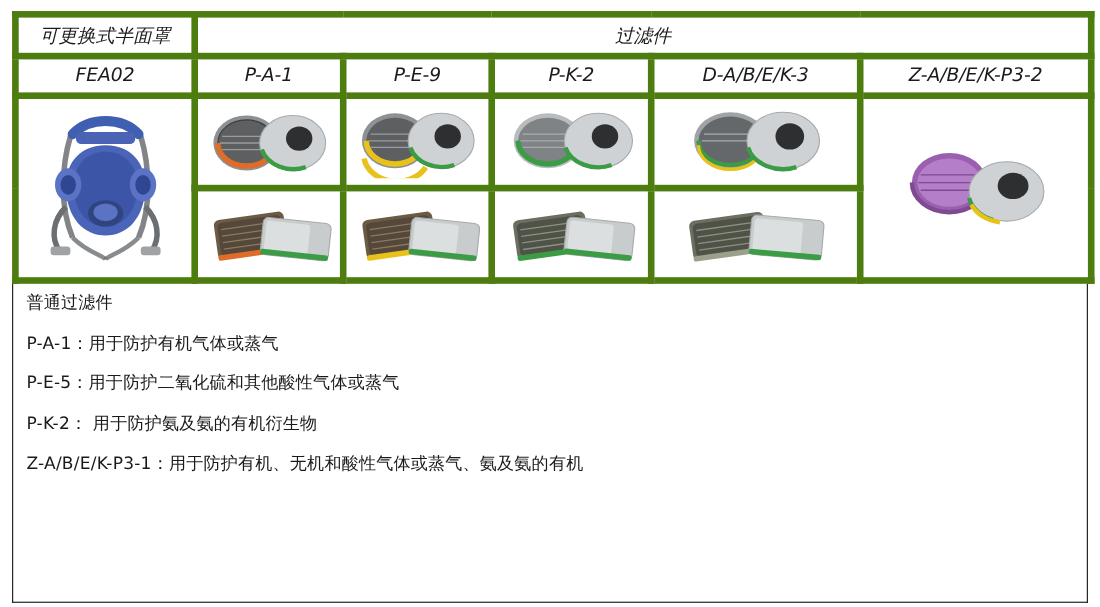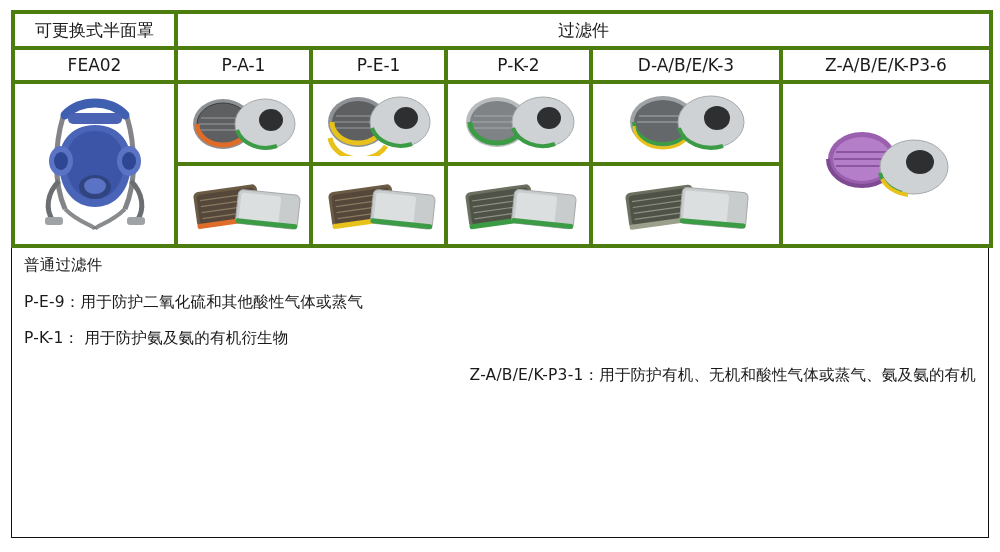--- a/index.html
+++ b/index.html
@@ -20,25 +20,26 @@
     height: 552px;
     box-sizing: border-box;
   }
   table.product-table {
     border-collapse: collapse;
     width: 978px;
     margin: 10px 11px 0 11px;
     table-layout: fixed;
   }
   table.product-table td {
-    border: 4px solid #4d7c0f;
+    border: 6px solid #4d7c0f;
     text-align: center;
     vertical-align: middle;
     font-size: 17px;
     padding: 0;
+    font-style: italic;
   }
   .head-cell {
     height: 32px;
     font-size: 17px;
   }
   .code-cell {
     height: 30px;
     font-size: 16px;
   }
   .img-cell {
@@ -57,31 +58,31 @@
     justify-content: center;
   }
 
   
   .notes {
     box-sizing: border-box;
     width: 978px;
     margin: 0 11px;
     border: 1px solid #111111;
     border-top: none;
-    padding: 10px 12px 8px 12px;
+    padding: 10px 28px 8px 12px;
     height: 290px;
   }
   .note-line {
     font-size: 15.5px;
     line-height: 1.0;
     margin: 0 0 21px 0;
     letter-spacing: 0.2px;
     white-space: nowrap;
   }
-  .note-line:last-child { margin-bottom: 0; text-align: right; }
+  .note-line:last-child { margin-bottom: 0; }
 
   
   svg { display: block; }
 </style>
 </head>
 <body>
 
 <div class="sheet">
 
   <table class="product-table">
@@ -94,24 +95,24 @@
       <col style="width:210px">
     </colgroup>
     <tbody>
       <tr>
         <td class="head-cell">可更换式半面罩</td>
         <td class="head-cell" colspan="5">过滤件</td>
       </tr>
       <tr>
         <td class="code-cell">FEA02</td>
         <td class="code-cell">P-A-1</td>
-        <td class="code-cell">P-E-1</td>
+        <td class="code-cell">P-E-9</td>
         <td class="code-cell">P-K-2</td>
         <td class="code-cell">D-A/B/E/K-3</td>
-        <td class="code-cell">Z-A/B/E/K-P3-6</td>
+        <td class="code-cell">Z-A/B/E/K-P3-2</td>
       </tr>
 
       <tr>
         <td class="mask-cell" rowspan="2">
           <div class="img-inner">
             <svg width="120" height="150" viewBox="0 0 120 150" aria-hidden="true">
 
               <path d="M28 28 C20 55 18 92 30 120" stroke="#6c6f72" stroke-width="5" fill="none" opacity="0.85"></path>
               <path d="M92 28 C100 55 102 92 90 120" stroke="#6c6f72" stroke-width="5" fill="none" opacity="0.85"></path>
               <path d="M30 120 C44 134 58 136 60 140" stroke="#6c6f72" stroke-width="4" fill="none" opacity="0.8"></path>
@@ -353,18 +354,19 @@
               </g>
             </svg>
           </div>
         </td>
       </tr>
     </tbody>
   </table>
 
   <div class="notes">
     <p class="note-line">普通过滤件</p>
-    <p class="note-line">P-E-9：用于防护二氧化硫和其他酸性气体或蒸气</p>
-    <p class="note-line">P-K-1： 用于防护氨及氨的有机衍生物</p>
+    <p class="note-line">P-A-1：用于防护有机气体或蒸气</p>
+    <p class="note-line">P-E-5：用于防护二氧化硫和其他酸性气体或蒸气</p>
+    <p class="note-line">P-K-2： 用于防护氨及氨的有机衍生物</p>
     <p class="note-line">Z-A/B/E/K-P3-1：用于防护有机、无机和酸性气体或蒸气、氨及氨的有机</p>
   </div>
 
 </div>
 
 </body></html>

